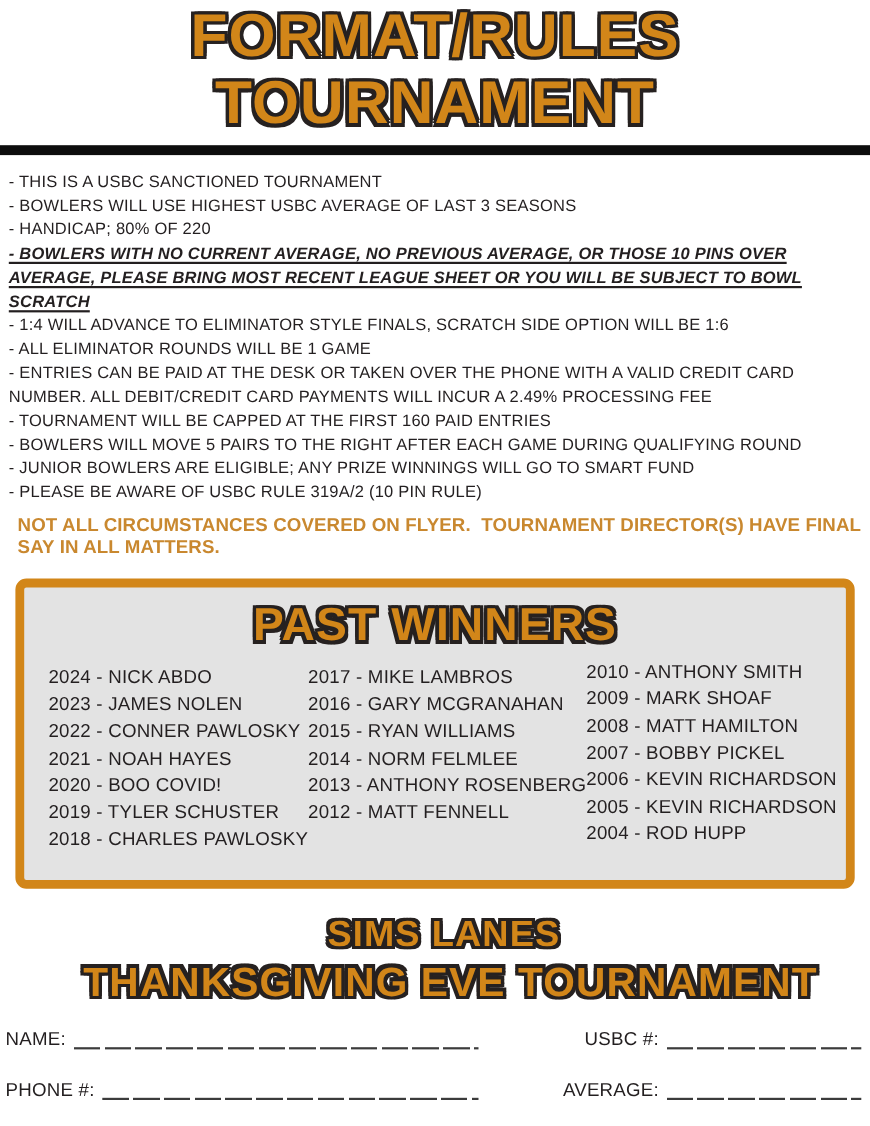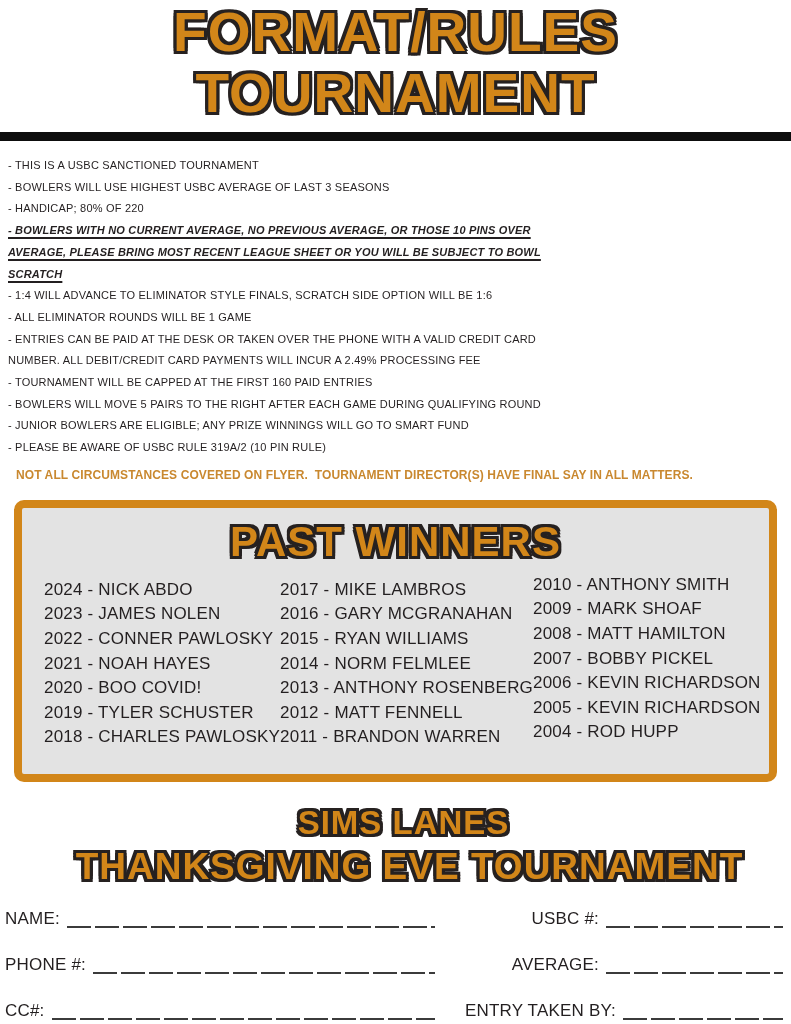--- a/index.html
+++ b/index.html
@@ -36,35 +36,35 @@
       -3px  0   0 var(--outline),  3px  0   0 var(--outline),
        0   -3px 0 var(--outline),  0    3px 0 var(--outline);
   }
   
   .flyer-header { text-align: center; padding-top: 2px; margin-bottom: 8px; }
   .title-line { font-size: 55px; line-height: 61px; letter-spacing: 1px; }
   .divider { width: 100%; height: 9px; background: #0d0d0d; }
   
   .rules { margin: 14px 8px 0 8px; }
   .rule-line {
-    font-size: 11px;
+    font-size: 15px;
     line-height: 21.7px;
     letter-spacing: 0.2px;
     white-space: nowrap;
   }
   .rule-line.em {
     font-weight: bold;
     font-style: italic;
     text-decoration: underline;
     text-decoration-thickness: 2px;
     text-underline-offset: 3px;
   }
   .notice {
     margin: 9px 0 0 16px;
-    font-size: 12px;
+    font-size: 17px;
     font-weight: bold;
     color: var(--warning);
     white-space: pre-wrap;
     letter-spacing: 0.1px;
   }
   
   .winners-box {
     margin: 18px 14px 0 14px;
     border: 8px solid var(--accent);
     border-radius: 10px;
@@ -152,21 +152,20 @@
         <li class="winner-item">2019 - TYLER SCHUSTER</li>
         <li class="winner-item">2018 - CHARLES PAWLOSKY</li>
       </ul>
       <ul class="winners-col col-2">
         <li class="winner-item">2017 - MIKE LAMBROS</li>
         <li class="winner-item">2016 - GARY MCGRANAHAN</li>
         <li class="winner-item">2015 - RYAN WILLIAMS</li>
         <li class="winner-item">2014 - NORM FELMLEE</li>
         <li class="winner-item">2013 - ANTHONY ROSENBERG</li>
         <li class="winner-item">2012 - MATT FENNELL</li>
-        <li class="winner-item">2011 - BRANDON WARREN</li>
       </ul>
       <ul class="winners-col col-3">
         <li class="winner-item">2010 - ANTHONY SMITH</li>
         <li class="winner-item">2009 - MARK SHOAF</li>
         <li class="winner-item">2008 - MATT HAMILTON</li>
         <li class="winner-item">2007 - BOBBY PICKEL</li>
         <li class="winner-item">2006 - KEVIN RICHARDSON</li>
         <li class="winner-item">2005 - KEVIN RICHARDSON</li>
         <li class="winner-item">2004 - ROD HUPP</li>
       </ul>

